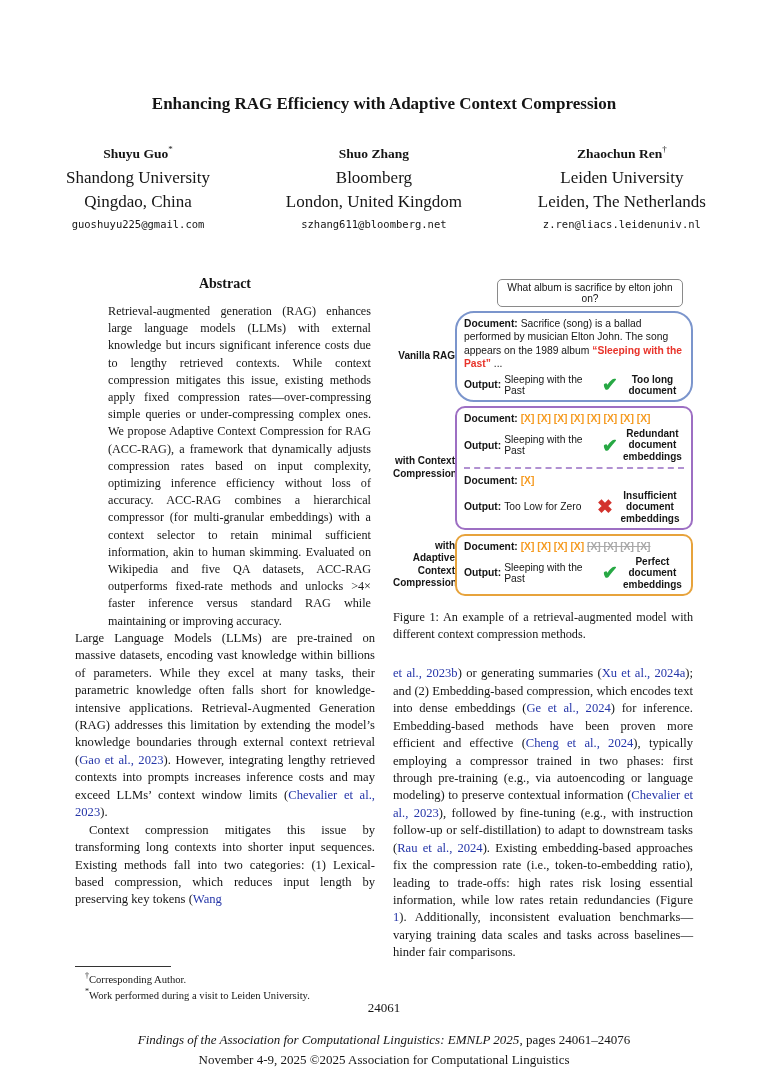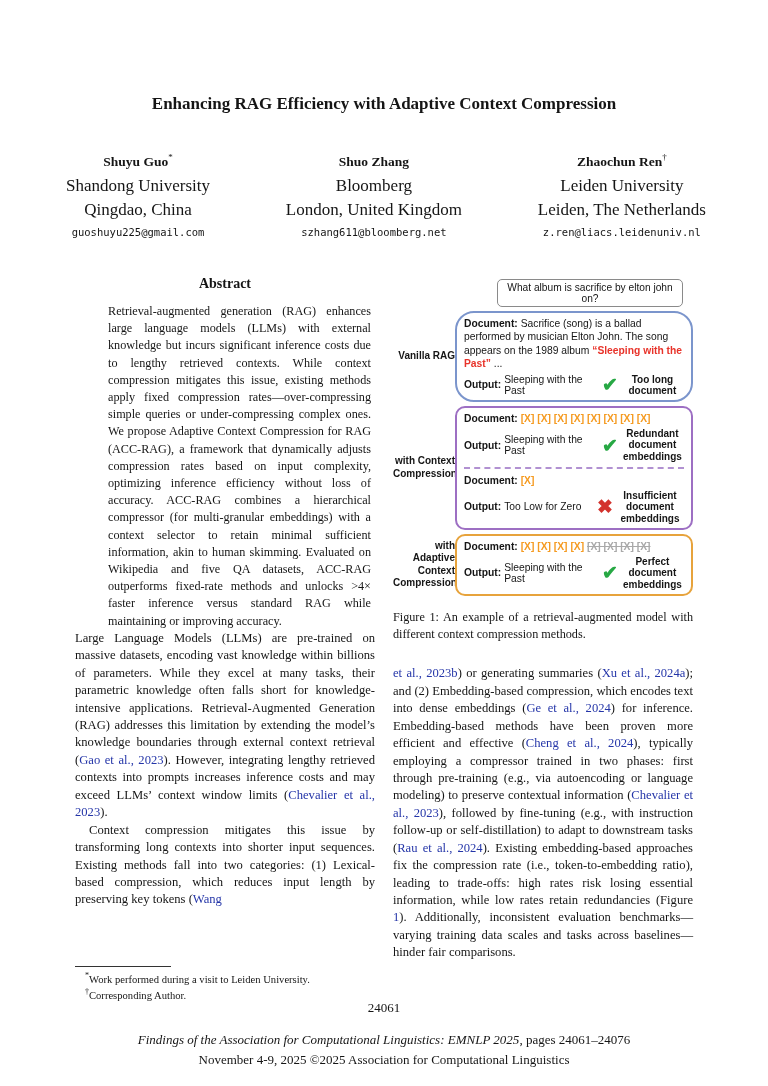--- a/index.html
+++ b/index.html
@@ -2,21 +2,21 @@
 <html><head>
 <meta charset="utf-8">
 <style>
   html,body{margin:0;padding:0;background:#e9e9e9;}
   .page{width:768px;height:1086px;position:relative;background:#ffffff;margin:0 auto;
         font-family:"Liberation Serif",serif;color:#151515;overflow:hidden;}
 
   .title{position:absolute;top:94px;left:40px;width:688px;text-align:center;
          font-size:17px;font-weight:bold;margin:0;}
 
-  .authors{position:absolute;top:152px;left:66px;width:640px;display:flex;
+  .authors{position:absolute;top:144px;left:66px;width:640px;display:flex;
            justify-content:space-between;}
   .author{text-align:center;}
   .auth-name{font-weight:bold;font-size:13.5px;margin-bottom:4px;}
   .auth-name sup{font-size:9px;font-weight:normal;}
   .auth-affil{font-size:17px;line-height:1.42;}
   .auth-email{font-family:"DejaVu Sans Mono",monospace;font-size:10.5px;margin-top:4px;}
 
   .col-left{position:absolute;left:75px;top:276px;width:300px;height:727px;
             display:flex;flex-direction:column;}
   .abs-head{text-align:center;font-weight:bold;font-size:14px;margin:0 0 11px 0;}
@@ -91,22 +91,22 @@
     </div>
   </div>
 
   <div class="col-left">
     <div class="abs-head">Abstract</div>
     <p class="abs-text">Retrieval-augmented generation (RAG) enhances large language models (LLMs) with external knowledge but incurs significant inference costs due to lengthy retrieved contexts. While context compression mitigates this issue, existing methods apply fixed compression rates—over-compressing simple queries or under-compressing complex ones. We propose Adaptive Context Compression for RAG (ACC-RAG), a framework that dynamically adjusts compression rates based on input complexity, optimizing inference efficiency without loss of accuracy. ACC-RAG combines a hierarchical compressor (for multi-granular embeddings) with a context selector to retain minimal sufficient information, akin to human skimming. Evaluated on Wikipedia and five QA datasets, ACC-RAG outperforms fixed-rate methods and unlocks &gt;4× faster inference versus standard RAG while maintaining or improving accuracy.</p>
     <p class="body"><span>Large Language Models (LLMs) are pre-trained on massive datasets, encoding vast knowledge within billions of parameters. While they excel at many tasks, their parametric knowledge often falls short for knowledge-intensive applications. Retrieval-Augmented Generation (RAG) addresses this limitation by extending the model’s knowledge boundaries through external context retrieval (</span><span class="cite">Gao et al., 2023</span><span>). However, integrating lengthy retrieved contexts into prompts increases inference costs and may exceed LLMs’ context window limits (</span><span class="cite">Chevalier et al., 2023</span><span>).</span></p>
     <p class="body p-indent"><span>Context compression mitigates this issue by transforming long contexts into shorter input sequences.  Existing methods fall into two categories: (1) Lexical-based compression, which reduces input length by preserving key tokens (</span><span class="cite">Wang</span></p>
     <div class="footnotes">
       <div class="fn-rule"></div>
+      <div class="fn"><sup>†</sup><span>Corresponding Author.</span></div>
       <div class="fn"><sup>*</sup><span>Work performed during a visit to Leiden University.</span></div>
-      <div class="fn"><sup>†</sup><span>Corresponding Author.</span></div>
     </div>
   </div>
 
   <div class="col-right">
     <div class="fig">
 
       <div class="fig-query">What album is sacrifice by elton john on?</div>
 
       <div class="fig-row">
         <div class="fig-label">Vanilla RAG</div>

